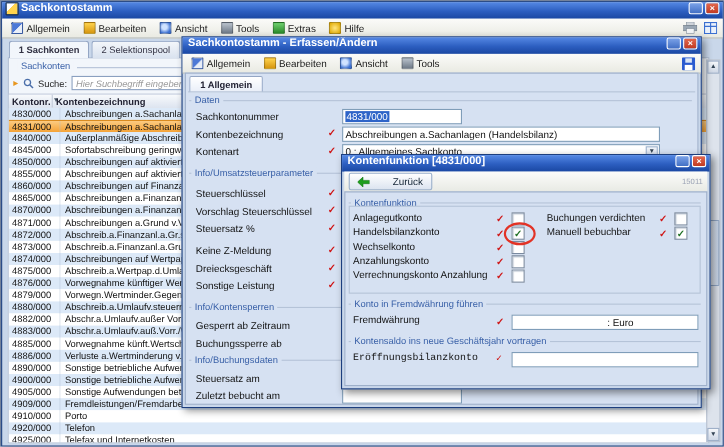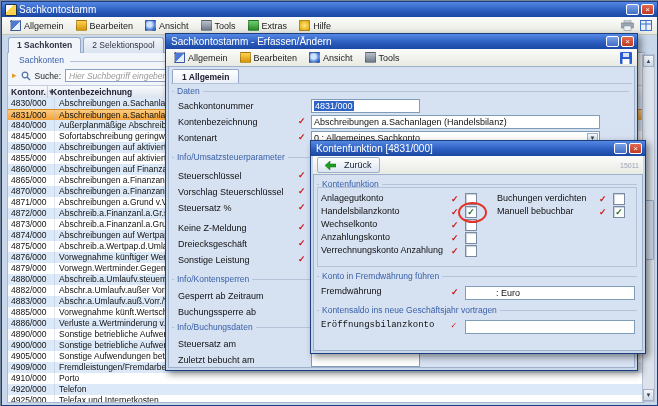--- a/index.html
+++ b/index.html
@@ -4,23 +4,23 @@
 <style>
   html,body{margin:0;padding:0;}
   body{
     width:658px;height:406px;position:relative;overflow:hidden;
     background:#7f8faa;
     font-family:"Liberation Sans", sans-serif;
     -webkit-font-smoothing:antialiased;
   }
   .window{position:absolute;border:1px solid #1c3e7e;background:#c9d7ea;
     box-shadow:3px 3px 7px rgba(0,0,0,.45);}
-  .titlebar{height:15px;display:flex;align-items:center;padding:0 3px;
+  .titlebar{height:15px;display:flex;align-items:flex-start;padding:0 3px;
     background:linear-gradient(180deg,#5588e4 0%,#2c5ec0 55%,#1a47a2 100%);
-    color:#fff;font-size:10px;font-weight:normal;}
+    color:#fff;font-size:10px;font-weight:bold;}
   .tb-title{flex:1;white-space:nowrap;overflow:hidden;padding-left:2px;}
   .tb-btn{width:13px;height:11px;margin-left:2px;border:1px solid #fff;border-radius:2px;
     font-size:8px;line-height:10px;text-align:center;color:#fff;box-sizing:border-box;}
   .tb-close{background:linear-gradient(180deg,#e4694f,#c03a22);}
   .tb-aux{background:linear-gradient(180deg,#7ba2e8,#426fc4);}
   .app-ico{width:10px;height:10px;background:linear-gradient(135deg,#fff 40%,#ffd34d 40%);
     border:1px solid #234;border-radius:1px;}
   .menubar{height:17px;display:flex;align-items:center;padding:0 2px;
     background:linear-gradient(180deg,#fbfbf9,#e9eae2);border-bottom:1px solid #c5c5b8;
     font-size:9px;color:#222;}
@@ -91,21 +91,21 @@
   .cbx{position:absolute;top:1px;width:10px;height:10px;background:#fff;border:1px solid #7a8aa0;
     box-shadow:inset 1px 1px 1px #c8d0da;font-size:9px;line-height:10px;text-align:center;
     color:#1d6e22;font-weight:bold;box-sizing:content-box;}
   .frow{position:relative;height:13px;}
   .flabel{position:absolute;left:4px;top:1px;font-size:9px;color:#111;white-space:nowrap;}
   #funk-right .flabel{left:0;}
   .anno{position:absolute;top:-3px;width:25px;height:17px;border:2px solid #e23326;border-radius:50%;pointer-events:none;z-index:5;}
   .gbox{position:absolute;border:1px solid #b5c3d8;}
   .funk-toolbar{position:absolute;left:2px;right:2px;top:15px;height:18px;display:flex;align-items:center;padding:0 4px;
     background:linear-gradient(180deg,#fcfcfa,#e8eae4);border-bottom:1px solid #c0c4ba;}
-  .back-btn{display:flex;align-items:center;gap:8px;height:14px;padding:0 7px;
+  .back-btn{display:flex;align-items:center;gap:21px;height:14px;padding:0 7px;
     border:1px solid #9ab0cc;background:linear-gradient(180deg,#ffffff,#dce4f0);
     border-radius:2px;font-size:9px;color:#123;}
   .form-number{margin-left:auto;font-size:7px;color:#9aa2b4;}
 </style>
 </head>
 <body>
 
 <div class="window" id="main-win" style="left:1px;top:1px;width:655px;height:403px;z-index:1;">
   <div class="titlebar">
     <span class="app-ico"></span>
@@ -484,21 +484,21 @@
         <span class="rchk" style="left: 102px;">✓</span>
         <span class="cbx" style="left: 116px;">✓</span>
       </div>
     </div>
 
   <div class="hairline" style="left:6px;width:320px;top:135px;z-index:1;"></div>
   <span class="grp" style="left:8px;top:130px;">Konto in Fremdwährung führen</span>
   <div class="frow" style="position:absolute;left:0;right:6px;top:144px;z-index:1;">
     <span class="flabel" style="left:10px;">Fremdwährung</span>
     <span class="rchk" style="left:140px;">✓</span>
-    <span class="efield" style="left:154px;width:164px;"><span style="padding-left:28px;">: Euro</span></span>
+    <span class="efield" style="left:154px;width:164px;text-align:center;"><span style="padding-left:28px;">: Euro</span></span>
   </div>
 
   <div class="hairline" style="left:6px;width:320px;top:169px;z-index:1;"></div>
   <span class="grp" style="left:8px;top:164px;">Kontensaldo ins neue Geschäftsjahr vortragen</span>
   <div class="frow" style="position:absolute;left:0;right:6px;top:178px;z-index:1;font-family:Liberation Mono, monospace;">
     <span class="flabel" style="left:10px;">Eröffnungsbilanzkonto</span>
     <span class="rchk" style="left:140px;">✓</span>
     <span class="efield" style="left:154px;width:164px;"></span>
   </div>
 </div>

